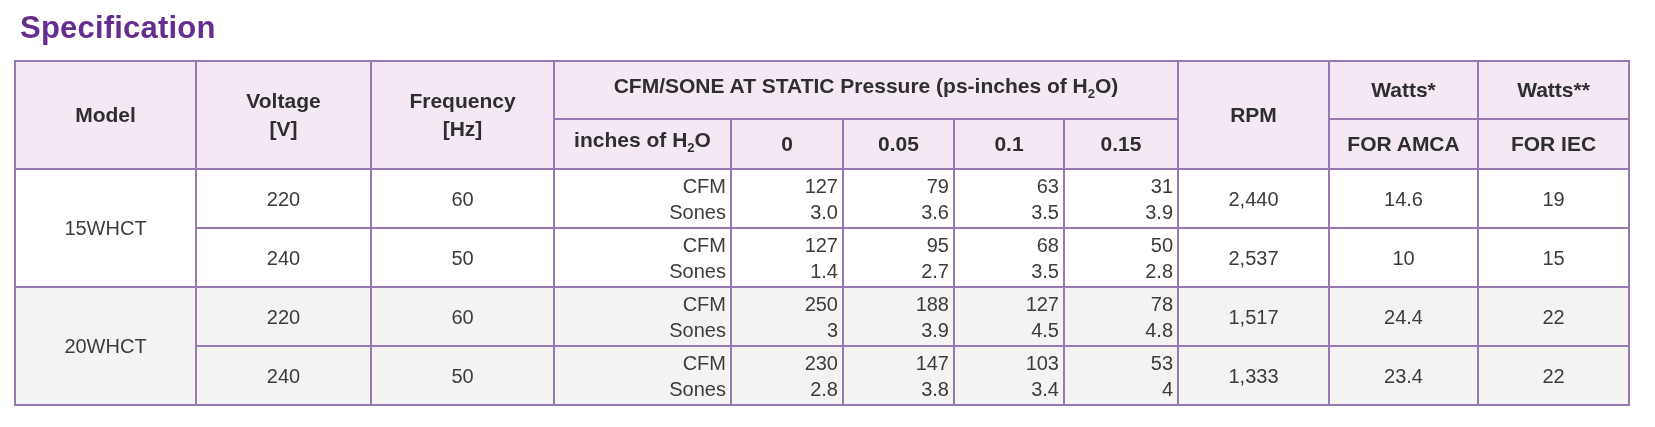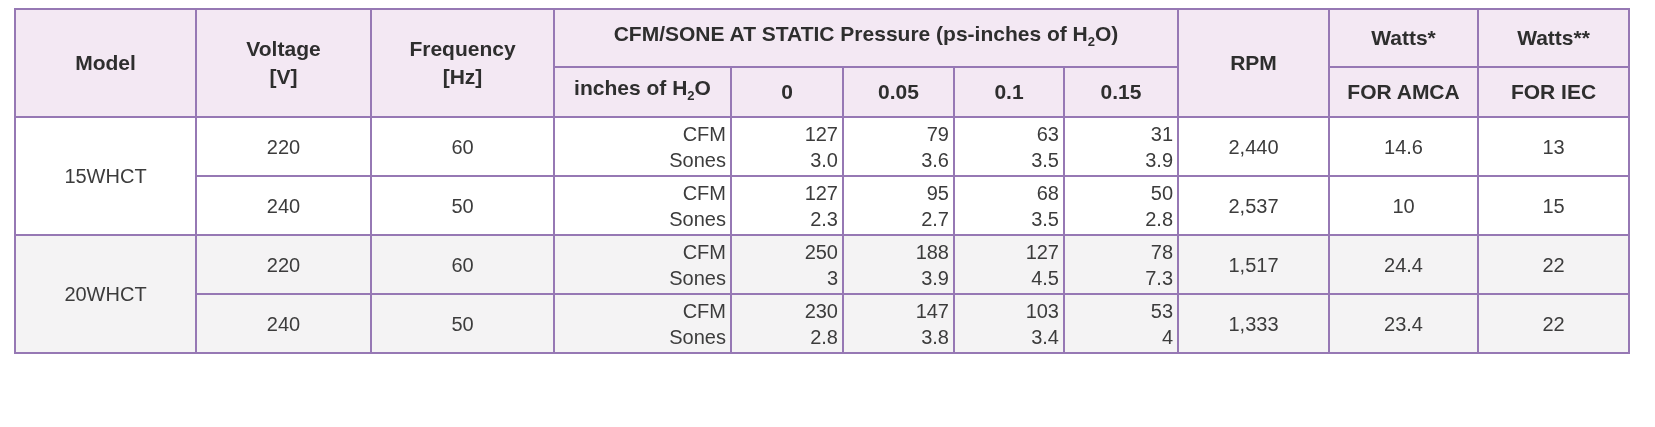--- a/index.html
+++ b/index.html
@@ -45,20 +45,21 @@
   td.twoLine div { line-height: 26px; text-align: right; }
   tr.group2 td { background: #f4f3f4; }
   tr.group1 td { background: #ffffff; }
   sub { font-size: 0.62em; }
   .model-cell { font-size: 20px; }
 </style>
 </head>
 <body>
 
 <div class="page">
+  <h1 class="page-title">Specification</h1>
 
   <table class="spec">
     <colgroup>
       <col style="width:181px">
         <col style="width:175px">
         <col style="width:183px">
       <col style="width:177px">
         <col style="width:112px">
         <col style="width:111px">
       <col style="width:110px">
@@ -114,33 +115,33 @@
       <td class="twoLine">
         <div>63</div>
             <div>3.5</div>
       </td>
       <td class="twoLine">
         <div>31</div>
             <div>3.9</div>
       </td>
       <td>2,440</td>
       <td>14.6</td>
-      <td>13</td>
+      <td>19</td>
     </tr>
 
     <tr class="datarow group1">
       <td>240</td>
       <td>50</td>
       <td class="twoLine">
         <div>CFM</div>
         <div>Sones</div>
       </td>
       <td class="twoLine">
         <div>127</div>
-            <div>2.3</div>
+            <div>1.4</div>
       </td>
       <td class="twoLine">
         <div>95</div>
             <div>2.7</div>
       </td>
       <td class="twoLine">
         <div>68</div>
             <div>3.5</div>
       </td>
       <td class="twoLine">
@@ -167,21 +168,21 @@
       <td class="twoLine">
         <div>188</div>
             <div>3.9</div>
       </td>
       <td class="twoLine">
         <div>127</div>
             <div>4.5</div>
       </td>
       <td class="twoLine">
         <div>78</div>
-            <div>7.3</div>
+            <div>4.8</div>
       </td>
       <td>1,517</td>
       <td>24.4</td>
       <td>22</td>
     </tr>
 
     <tr class="datarow group2">
       <td>240</td>
       <td>50</td>
       <td class="twoLine">

